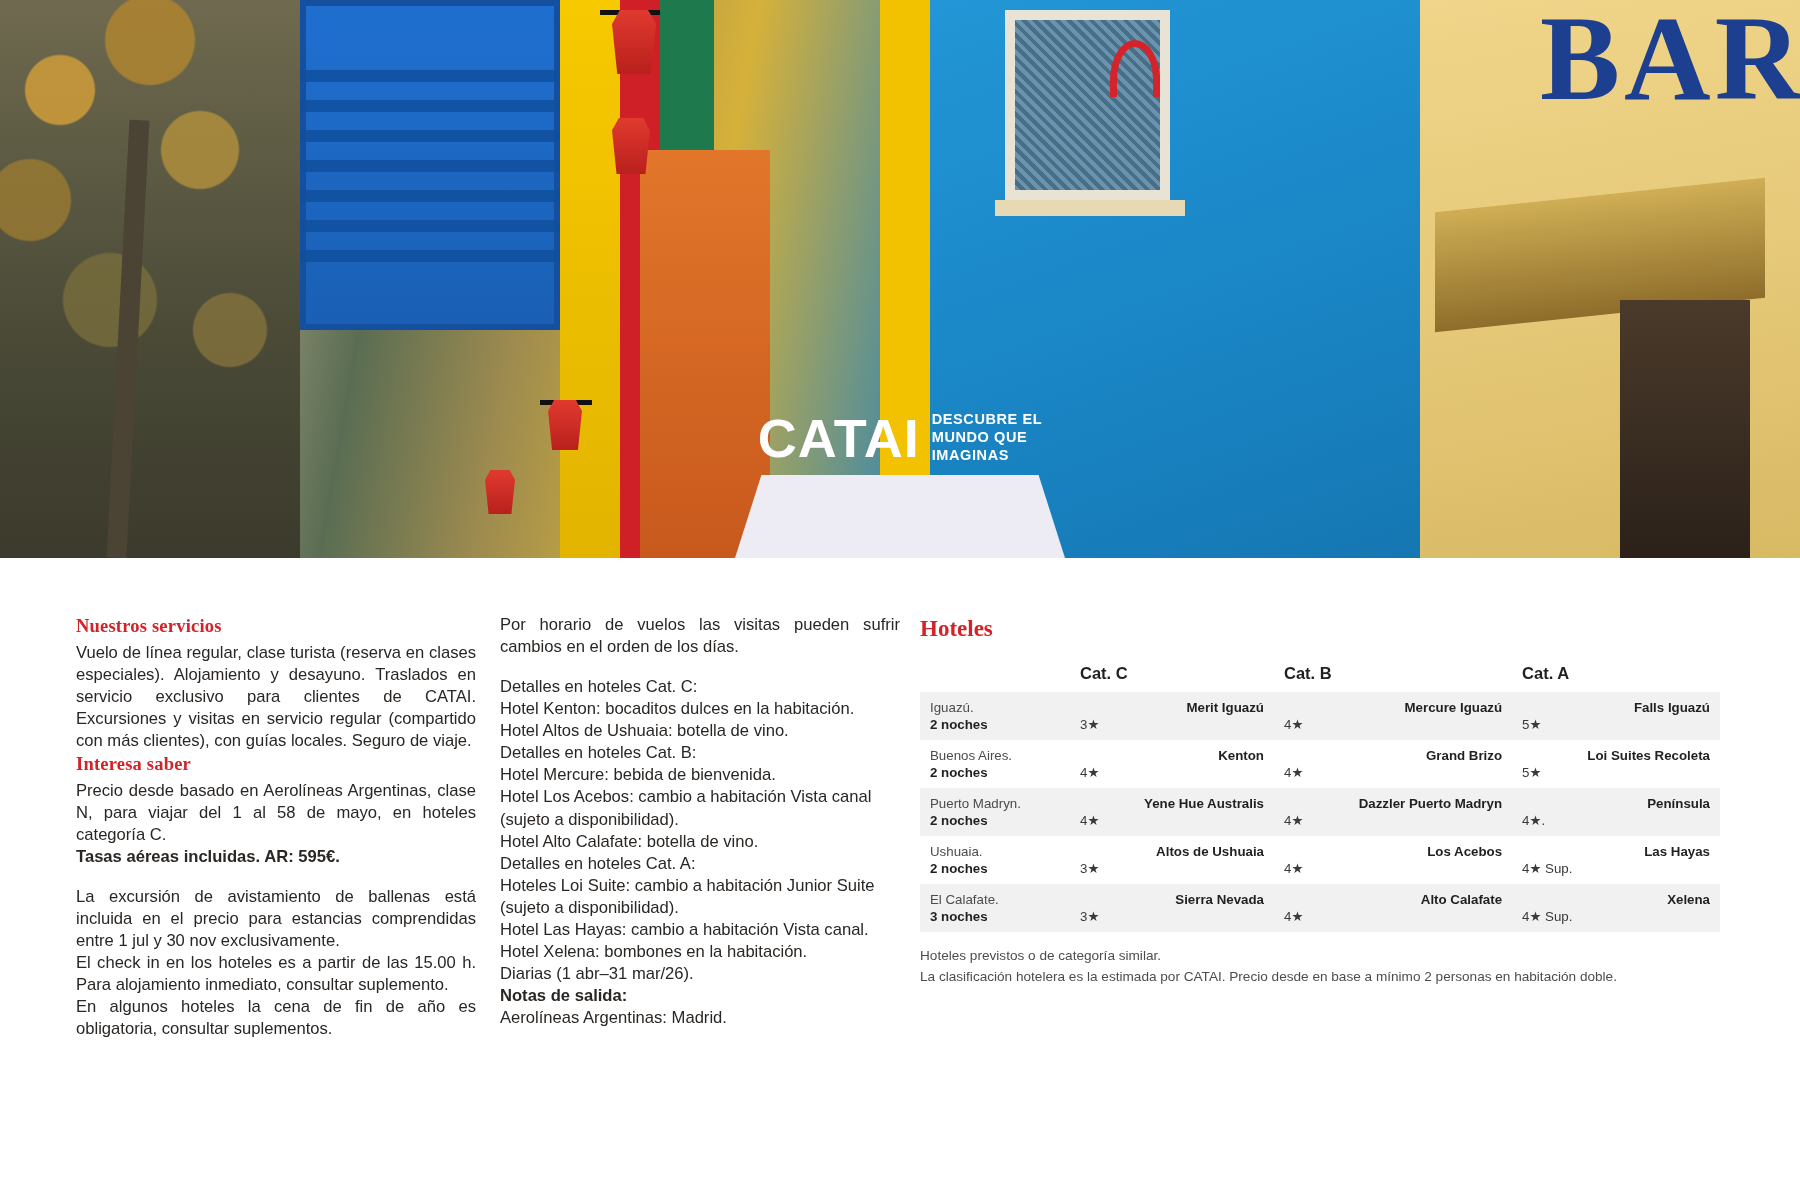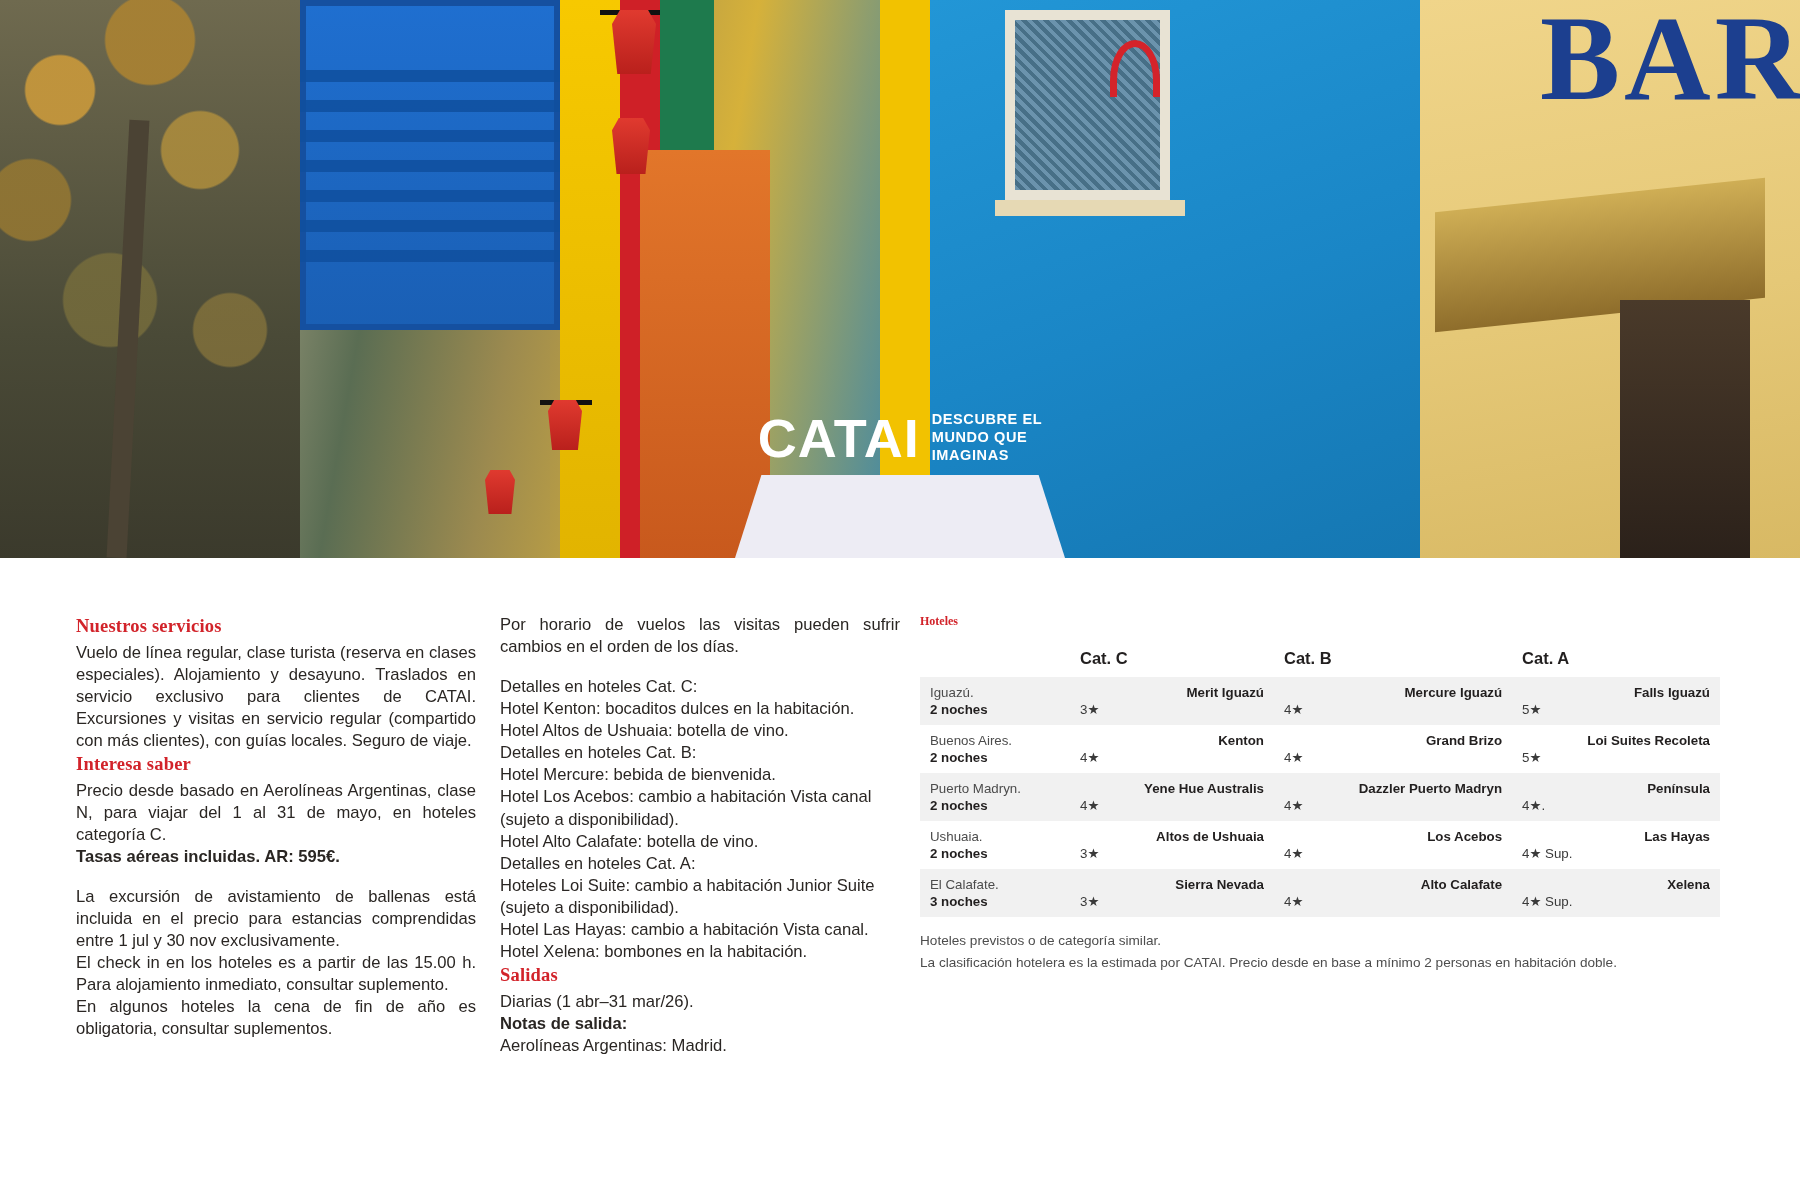--- a/index.html
+++ b/index.html
@@ -256,21 +256,21 @@
   .bold-line {
     font-weight: 700;
     margin-top: 20px;
   }
   .line { display: block; }
 
   
   .hotels-title {
     font-family: "Liberation Serif", serif;
     color: #d2232a;
-    font-size: 12px;
+    font-size: 23px;
     font-weight: 700;
     margin: 0 0 18px 0;
   }
   table.hotels {
     border-collapse: collapse;
     width: 800px;
     font-size: 13.3px;
   }
   table.hotels th {
     text-align: left;
@@ -359,21 +359,21 @@
     </div>
   </div>
 
   <div class="content">
 
     <div class="col col-1">
       <h3 class="sec">Nuestros servicios</h3>
       <p class="body">Vuelo de línea regular, clase turista (reserva en clases especiales). Alojamiento y desayuno. Traslados en servicio exclusivo para clientes de CATAI. Excursiones y visitas en servicio regular (compartido con más clientes), con guías locales. Seguro de viaje.</p>
 
       <h3 class="sec sec-gap">Interesa saber</h3>
-      <p class="body">Precio desde basado en Aerolíneas Argentinas, clase N, para viajar del 1 al 31 de mayo, en hoteles categoría C.</p>
+      <p class="body">Precio desde basado en Aerolíneas Argentinas, clase N, para viajar del 1 al 58 de mayo, en hoteles categoría C.</p>
 
       <p class="body bold-line">Tasas aéreas incluidas. AR: 595€.</p>
 
       <p class="body spaced">La excursión de avistamiento de ballenas está incluida en el precio para estancias comprendidas entre 1 jul y 30 nov exclusivamente.</p>
       <p class="body">El check in en los hoteles es a partir de las 15.00 h. Para alojamiento inmediato, consultar suplemento.</p>
       <p class="body">En algunos hoteles la cena de fin de año es obligatoria, consultar suplementos.</p>
     </div>
 
     <div class="col col-2">
       <p class="body">Por horario de vuelos las visitas pueden sufrir cambios en el orden de los días.</p>
@@ -385,21 +385,20 @@
         <span class="line">Detalles en hoteles Cat. B:</span>
         <span class="line">Hotel Mercure: bebida de bienvenida.</span>
         <span class="line">Hotel Los Acebos: cambio a habitación Vista canal (sujeto a disponibilidad).</span>
         <span class="line">Hotel Alto Calafate: botella de vino.</span>
         <span class="line">Detalles en hoteles Cat. A:</span>
         <span class="line">Hoteles Loi Suite: cambio a habitación Junior Suite (sujeto a disponibilidad).</span>
         <span class="line">Hotel Las Hayas: cambio a habitación Vista canal.</span>
         <span class="line">Hotel Xelena: bombones en la habitación.</span>
       </p>
 
-      <h3 class="sec sec-gap">Salidas</h3>
       <p class="body">Diarias (1 abr–31 mar/26).</p>
 
       <p class="body bold-line"><span>Notas de salida</span>:</p>
       <p class="body">Aerolíneas Argentinas: Madrid.</p>
     </div>
 
     <div class="col col-3">
       <h3 class="hotels-title">Hoteles</h3>
 
       <table class="hotels">

